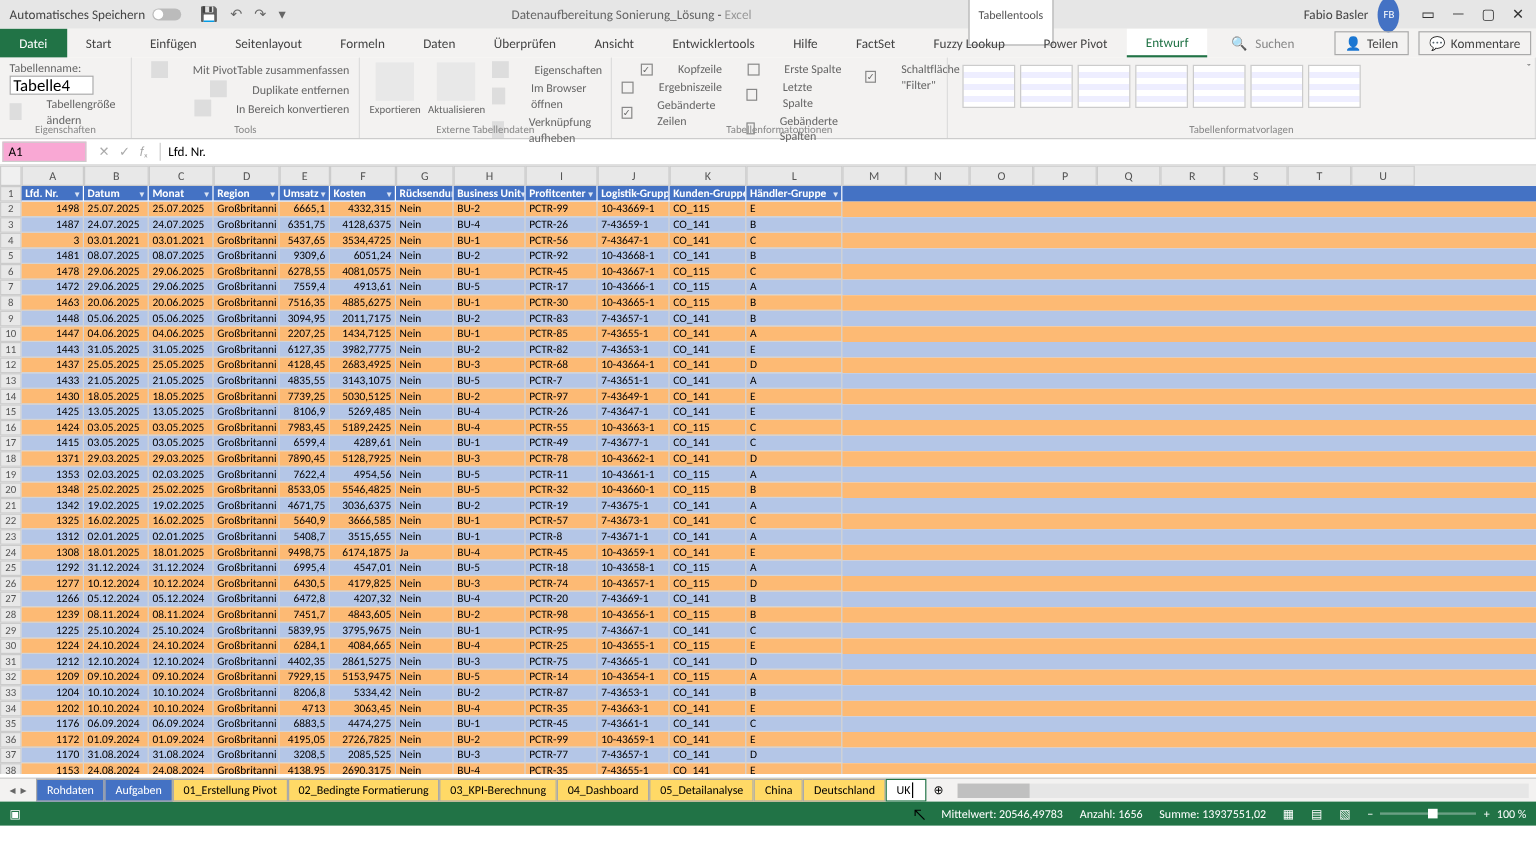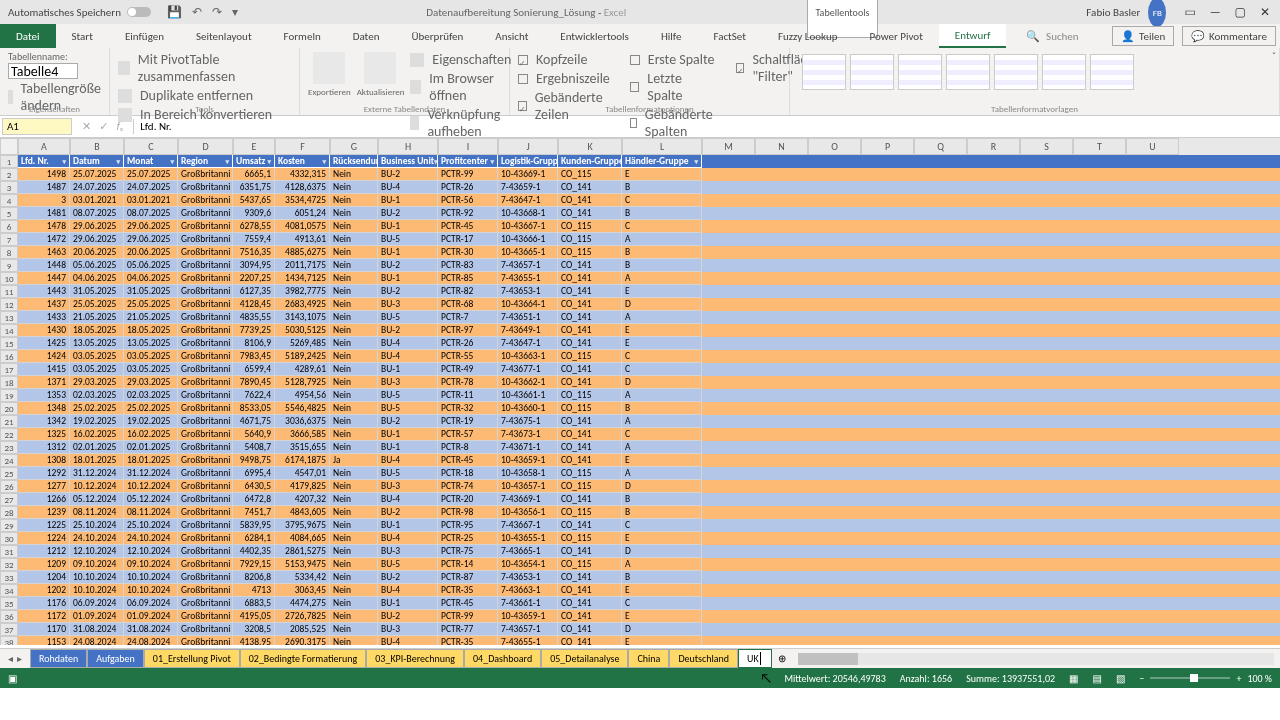--- a/index.html
+++ b/index.html
@@ -28,32 +28,32 @@
 .search-area { margin-left: 20px; display: flex; align-items: center; gap: 6px; color: #888; }
 .rtab-right { margin-left: auto; display: flex; }
 .rtab-btn { border: 1px solid #aaa; padding: 2px 8px; margin: 2px 4px; font-size: 11px; color: #444; display: flex; align-items: center; gap: 4px; }
 
 
 .ribbon-body { height: 68px; background: #f3f2f1; border-bottom: 1px solid #ccc; display: flex; font-size: 10px; color: #666; position: relative; }
 .rgroup { border-right: 1px solid #ddd; padding: 2px 8px; display: flex; flex-direction: column; position: relative; }
 .rgroup-label { position: absolute; bottom: 1px; left: 0; right: 0; text-align: center; font-size: 9px; color: #888; }
 .rgroup-top { display: flex; gap: 6px; flex: 1; }
 .rgroup-input { border: 1px solid #aaa; width: 70px; height: 16px; font-size: 14px; padding: 0 2px; background: #fff; }
-.rgroup-item { display: flex; align-items: center; gap: 8px; font-size: 14px; padding: 1px 0; }
+.rgroup-item { display: flex; align-items: center; gap: 21px; font-size: 10px; padding: 1px 0; justify-content: flex-end; }
 .ricon { width: 14px; height: 14px; background: #ddd; display: inline-block; }
 .bigicon { width: 32px; height: 32px; background: #e8e8e8; margin: 2px auto; }
 .chk { width: 10px; height: 10px; border: 1px solid #888; display: inline-block; }
 .chk.checked::after { content: "✓"; font-size: 8px; position: relative; top: -3px; }
 .styles-gallery { display: flex; gap: 4px; padding: 4px; }
 .style-sw { width: 44px; height: 36px; background: repeating-linear-gradient(#fff, #fff 5px, #eef 5px, #eef 10px); border: 1px solid #ccc; }
 .collapse-rb { position: absolute; right: 4px; top: 2px; font-size: 10px; color: #666; }
 
 
 .fbar { height: 22px; display: flex; align-items: center; border-bottom: 1px solid #ccc; font-size: 11px; }
-.namebox { width: 70px; border: 1px solid #ccc; padding: 1px 4px; margin-left: 2px; background: #fef9c3; }
+.namebox { width: 70px; border: 1px solid #ccc; padding: 1px 4px; margin-left: 2px; background: #f9a8d4; }
 .fbar-icons { display: flex; gap: 8px; padding: 0 10px; color: #aaa; }
 .formula-input { flex: 1; padding: 1px 6px; border-left: 1px solid #ccc; }
 
 
 .grid-area { position: relative; height: 510px; overflow: hidden; }
 .colhdr-row { display: flex; height: 17px; background: #e8e8e8; font-size: 10px; color: #555; }
 .selall { width: 18px; border: 1px solid #ccc; background: #f0f0f0; }
 .colhdr { border: 1px solid #ccc; text-align: center; line-height: 15px; }
 .grid-body { display: flex; height: 490px; overflow: hidden; }
 .rowhdrs { width: 18px; }

